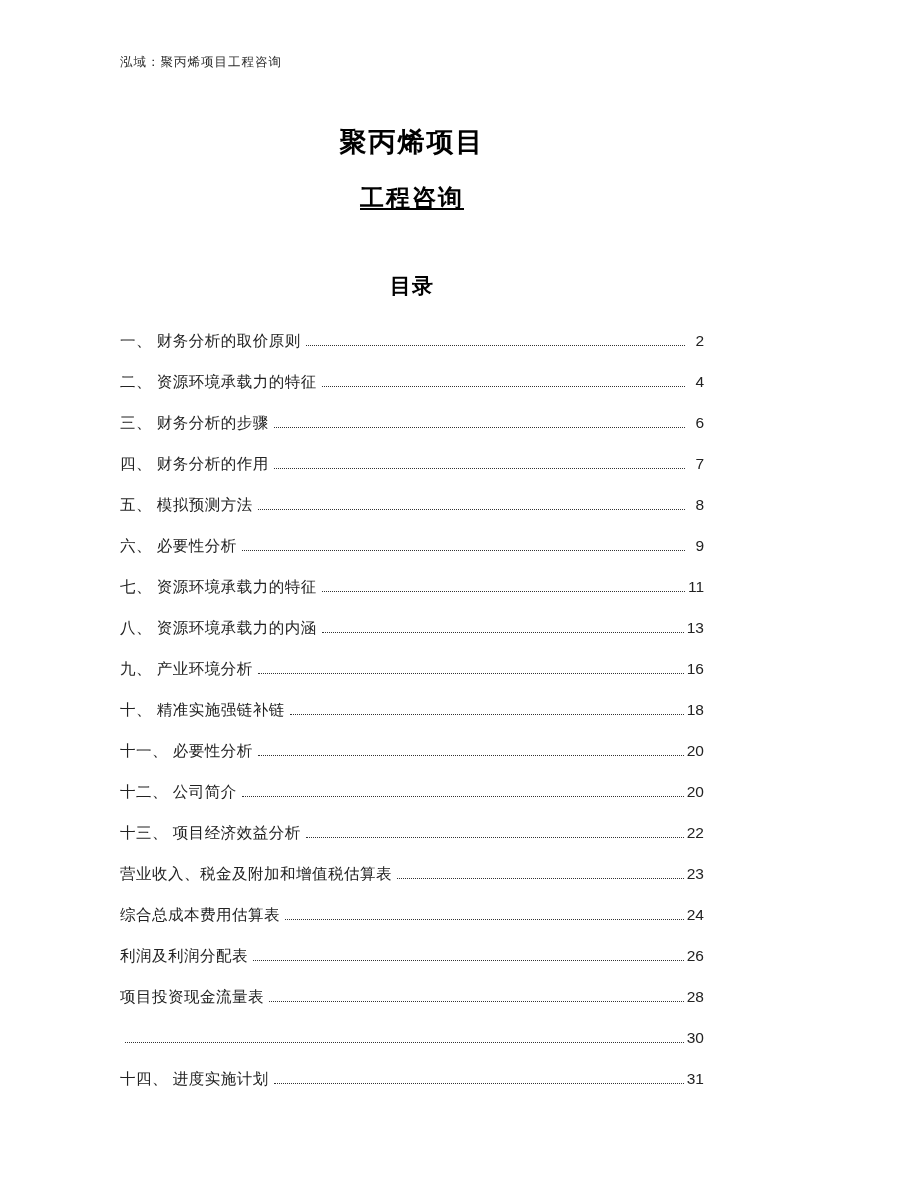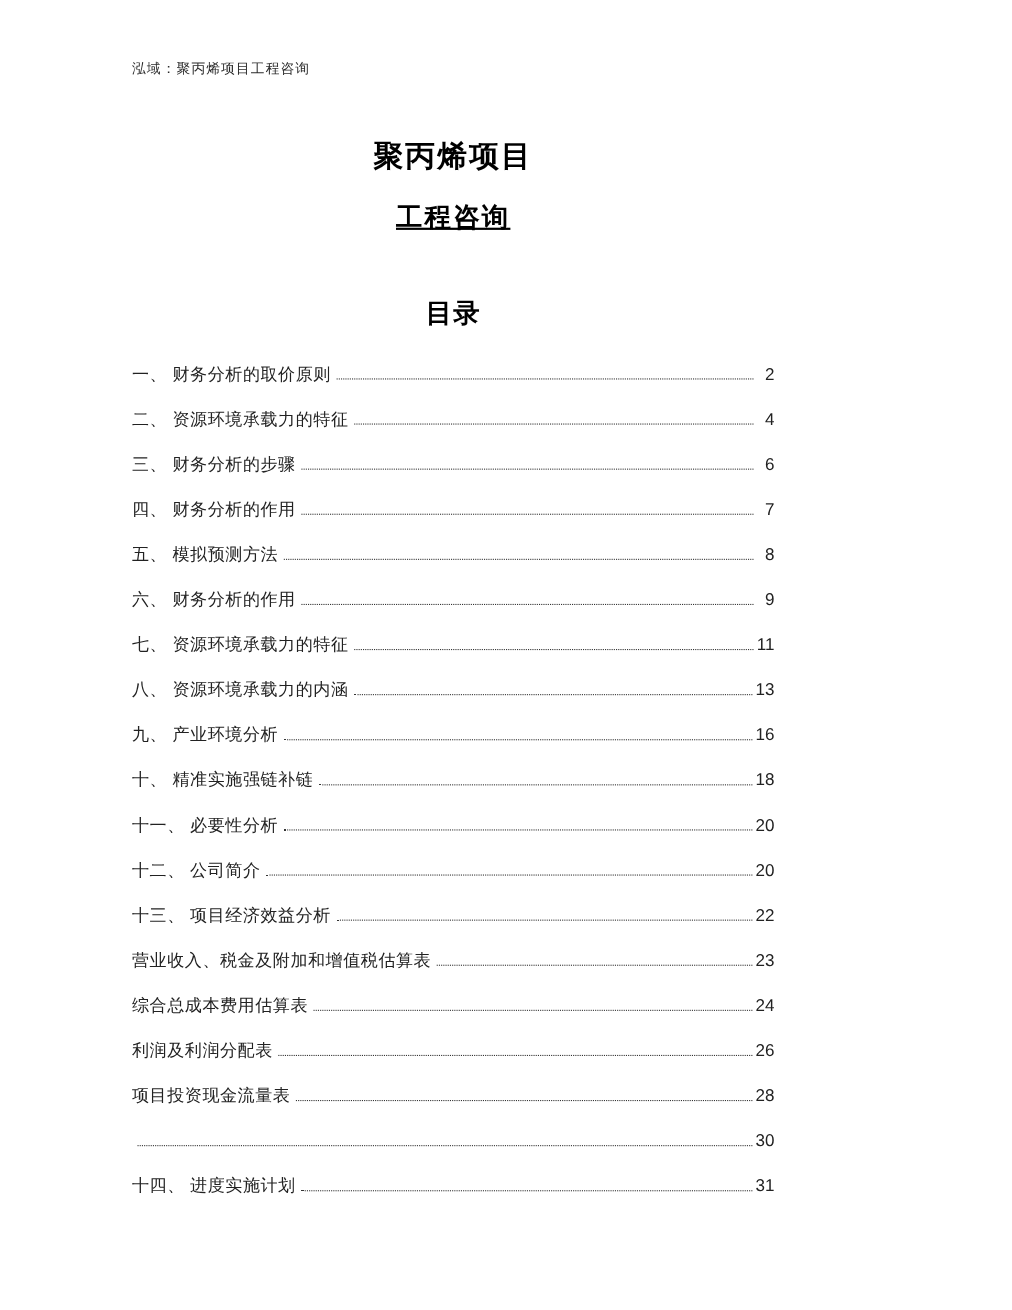--- a/index.html
+++ b/index.html
@@ -42,21 +42,21 @@
     font-size: 24px;
     font-weight: bold;
     color: #000000;
     letter-spacing: 2px;
     line-height: 28px;
     text-decoration: underline;
   }
   .toc-heading {
     margin: 62px 0 0 0;
     text-align: center;
-    font-size: 24px;
+    font-size: 21px;
     font-weight: bold;
     color: #000000;
     letter-spacing: 1px;
     line-height: 24px;
   }
   .toc {
     margin-top: 22px;
   }
   .toc-row {
     display: flex;
@@ -121,21 +121,21 @@
       <span class="toc-page">7</span>
     </div>
 
     <div class="toc-row">
       <span class="toc-label">五、 模拟预测方法</span>
       <span class="toc-dots"></span>
       <span class="toc-page">8</span>
     </div>
 
     <div class="toc-row">
-      <span class="toc-label">六、 财务分析的作用</span>
+      <span class="toc-label">六、 必要性分析</span>
       <span class="toc-dots"></span>
       <span class="toc-page">9</span>
     </div>
 
     <div class="toc-row">
       <span class="toc-label">七、 资源环境承载力的特征</span>
       <span class="toc-dots"></span>
       <span class="toc-page">11</span>
     </div>
 

